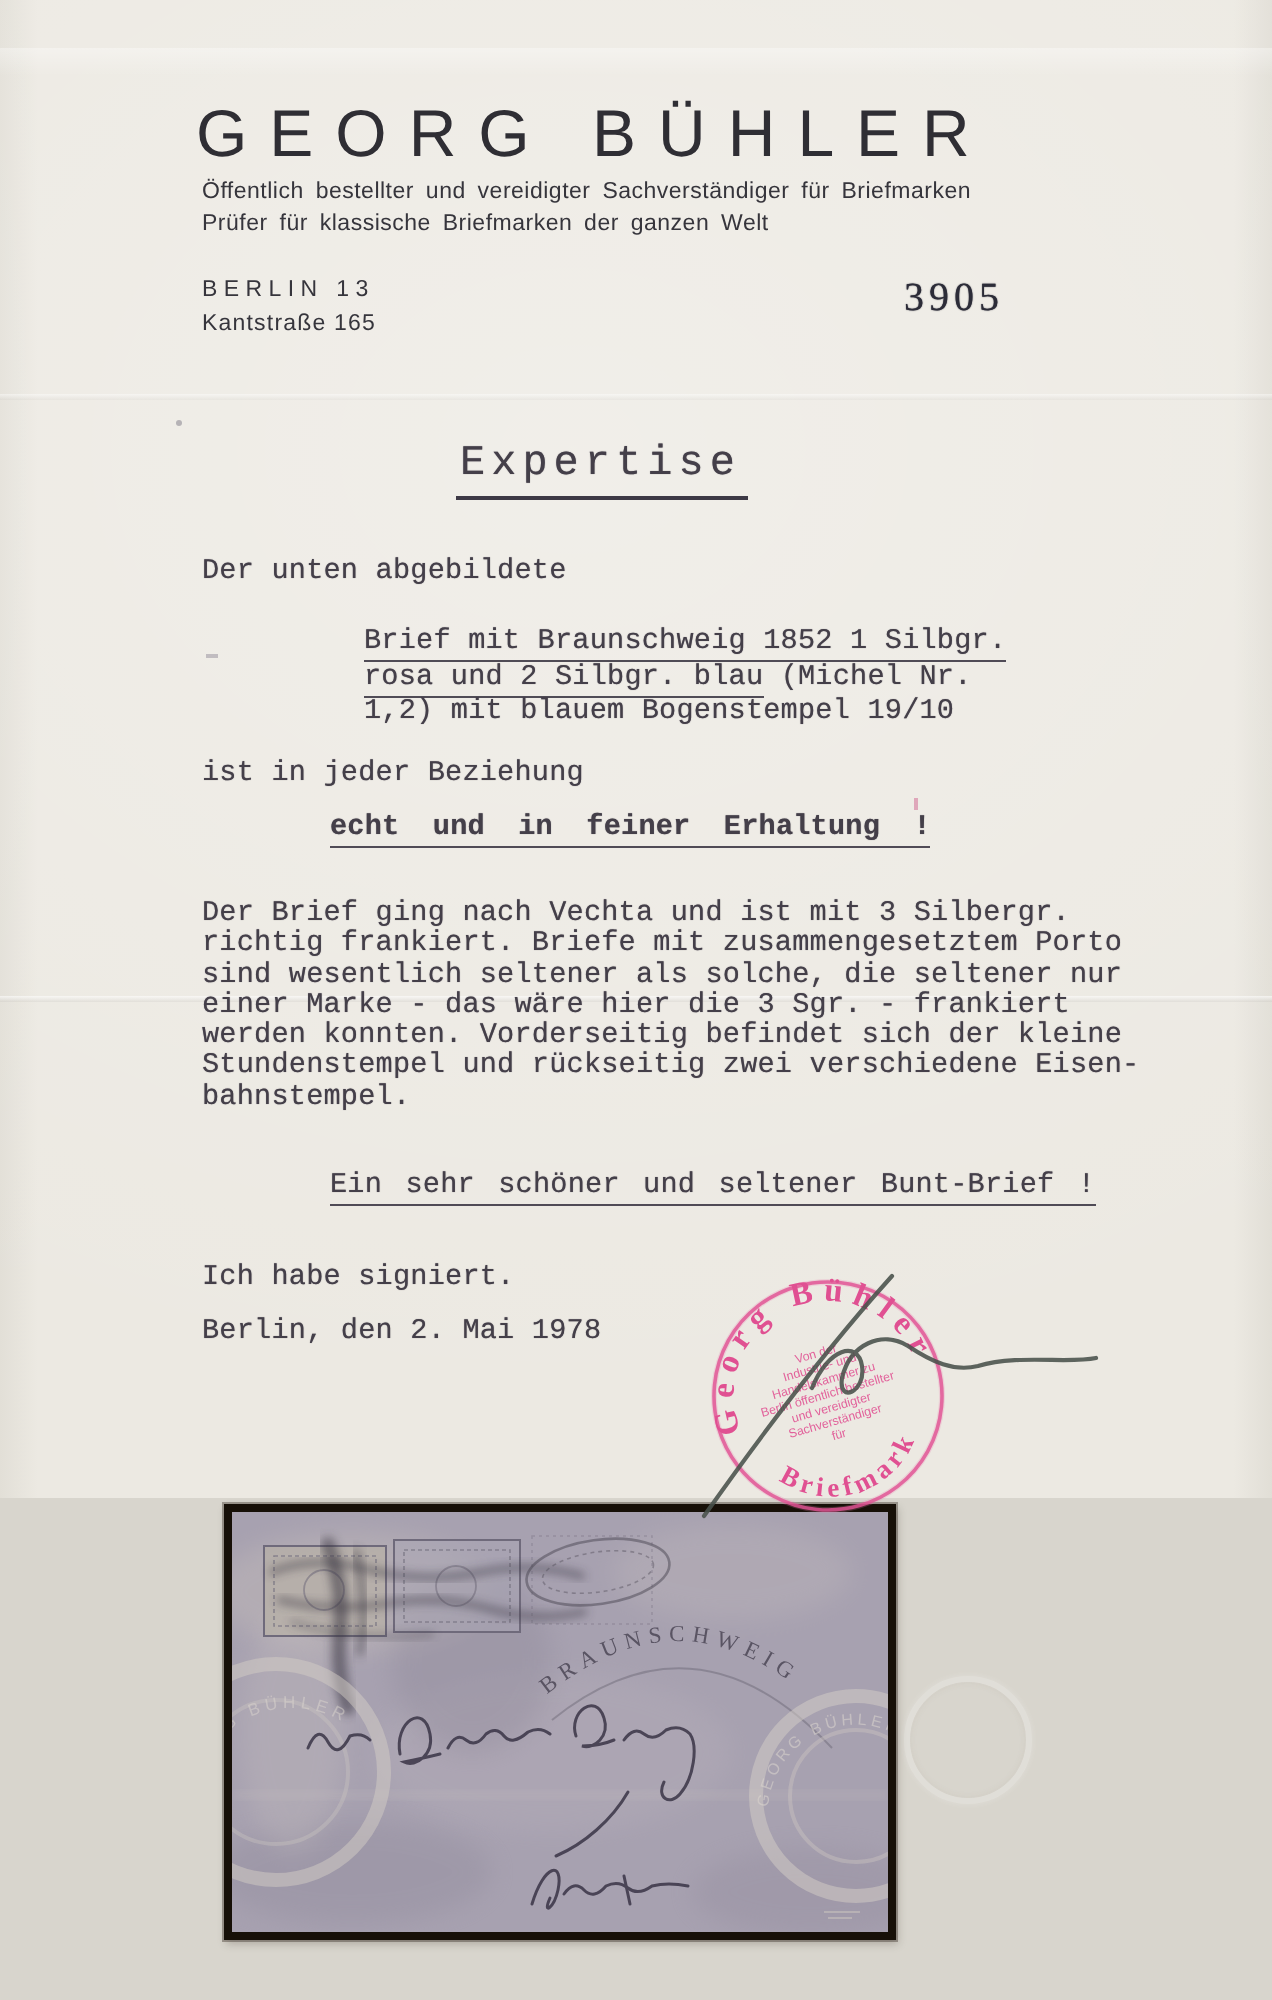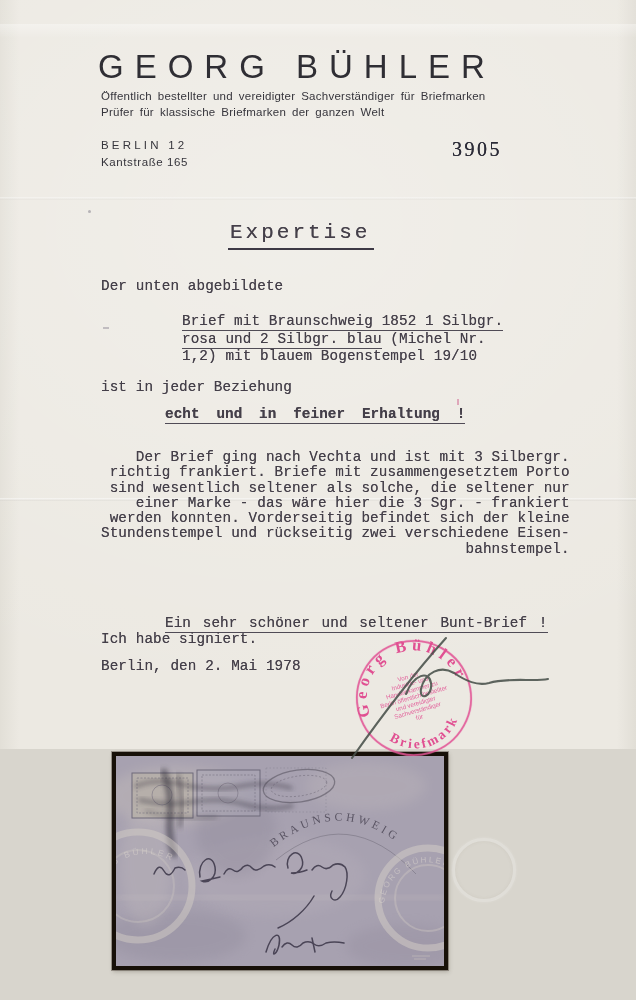--- a/index.html
+++ b/index.html
@@ -40,22 +40,22 @@
     left:228px;top:221px;
     font-size:21px;letter-spacing:3px;
     border-bottom:2px solid #3d3945;padding:0 4px 4px 2px;
   }
   .u{border-bottom:1.6px solid rgba(62,58,70,.9);padding-bottom:1px;}
   .intro{left:101px;top:278px;}
   .itemblock{left:166px;top:313px;line-height:17.5px;margin-left:16px;}
   .clause{left:101px;top:379px;}
   .verdict{left:165px;top:406px;font-weight:bold;}
   .verdict .u{word-spacing:8px;}
-  .bodypara{left:101px;top:450px;line-height:15.3px;text-align:right;}
-  .highlight{left:165px;top:615px;text-align:center;}
+  .bodypara{left:101px;top:450px;line-height:15.3px;}
+  .highlight{left:165px;top:585px;text-align:center;}
   .highlight .u{word-spacing:3px;}
   .signednote{left:101px;top:631px;}
   .placedate{left:101px;top:658px;}
   
   .crease{left:0;width:636px;pointer-events:none;}
   .crease1{top:197px;height:3px;background:linear-gradient(180deg,rgba(255,255,255,.45),rgba(90,85,80,.05));}
   .crease2{top:498px;height:3px;background:linear-gradient(180deg,rgba(255,255,255,.6),rgba(90,85,80,.08));}
   .crease3{top:24px;height:14px;background:linear-gradient(180deg,rgba(255,255,255,.35),rgba(255,255,255,0));}
   .speck1{left:88px;top:210px;width:3px;height:3px;background:#8f8c96;border-radius:50%;opacity:.6;}
   .speck2{left:103px;top:327px;width:6px;height:2px;background:#9a96a0;opacity:.55;}
@@ -84,21 +84,21 @@
   <div class="abs crease crease3"></div>
   <div class="abs crease crease1"></div>
   <div class="abs crease crease2"></div>
   <div class="abs speck1"></div>
   <div class="abs speck2"></div>
   <div class="abs speck3"></div>
 
   <div class="abs brand">GEORG BÜHLER</div>
   <div class="abs sub sub1">Öffentlich bestellter und vereidigter Sachverständiger für Briefmarken</div>
   <div class="abs sub sub2">Prüfer für klassische Briefmarken der ganzen Welt</div>
-  <div class="abs addr addr1">BERLIN 12</div>
+  <div class="abs addr addr1">BERLIN 13</div>
   <div class="abs addr addr2">Kantstraße 165</div>
   <div class="abs certnum">3905</div>
 
   <div class="abs mono title">Expertise</div>
   <div class="abs mono intro">Der unten abgebildete</div>
 
   <div class="abs mono itemblock">
     <div><span class="u">Brief mit Braunschweig 1852 1 Silbgr.</span></div>
     <div><span class="u">rosa und 2 Silbgr. blau</span><span> (Michel Nr.</span></div>
     <div>1,2) mit blauem Bogenstempel 19/10</div>

